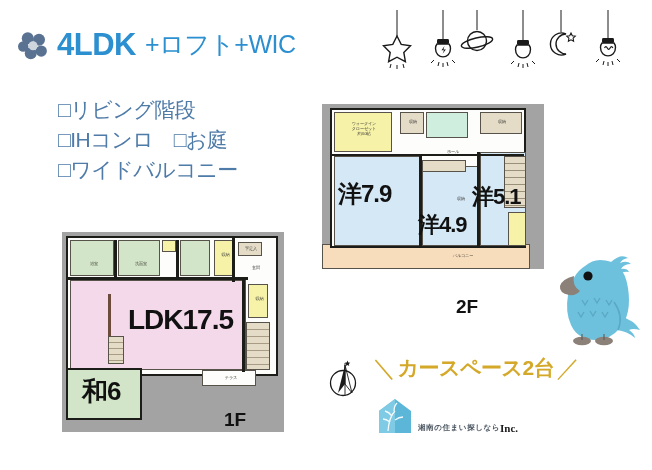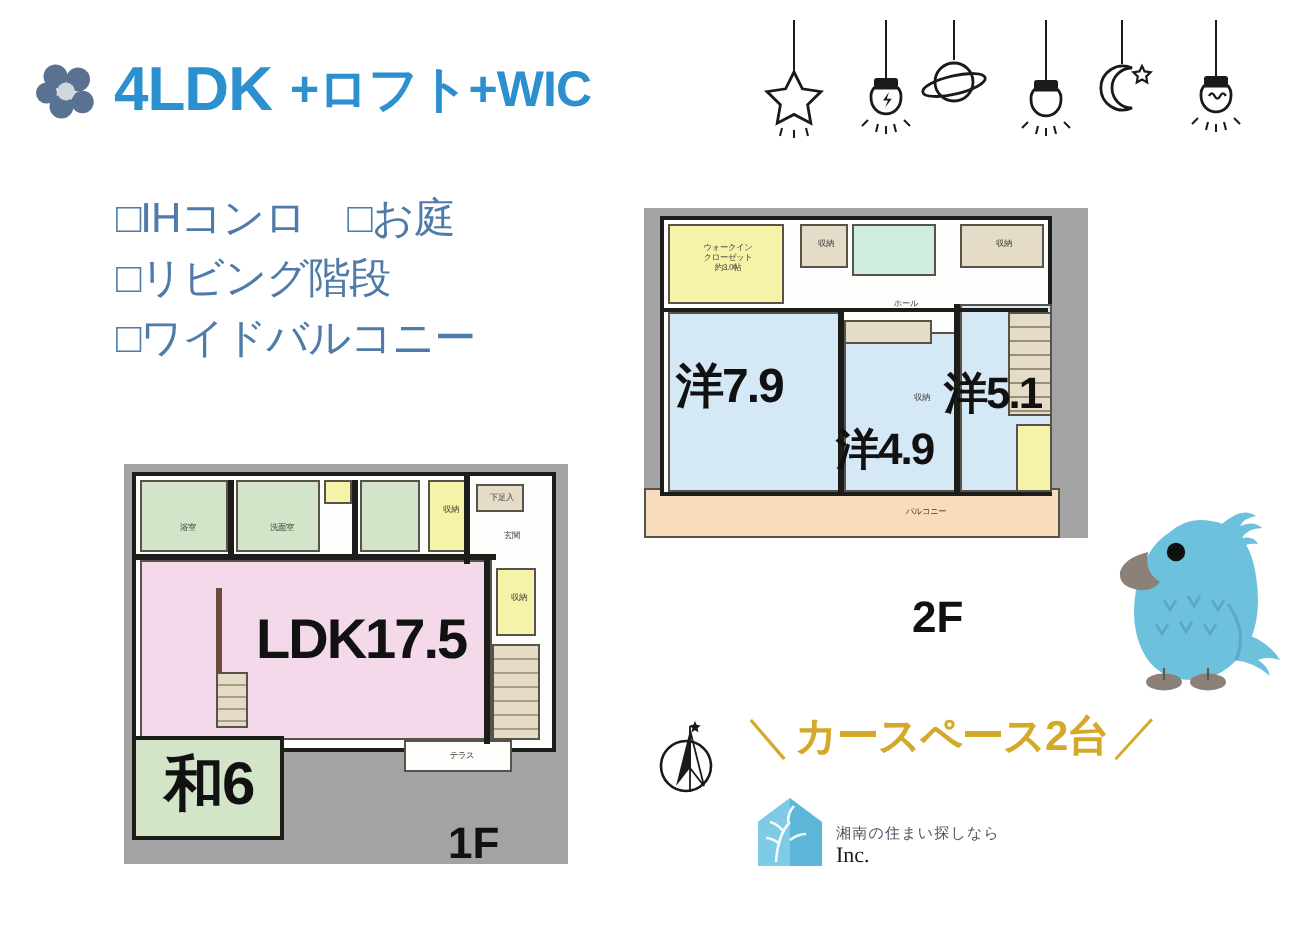--- a/index.html
+++ b/index.html
@@ -37,21 +37,21 @@
     font-size: 31px;
     color: #2b8fd0;
     font-weight: 600;
     letter-spacing: -0.5px;
     line-height: 1;
     white-space: nowrap;
   }
   .title-sub {
     font-size: 25px;
     color: #2b8fd0;
-    font-weight: 700;
+    font-weight: 400;
     letter-spacing: -0.5px;
   }
 
   
   #feature-list {
     left: 58px; top: 95px;
     color: #4f7ba8;
     font-size: 21px;
     line-height: 1.42;
     letter-spacing: -0.5px;
@@ -116,21 +116,21 @@
   .c-green  { background: #d3e5c8; }
   .c-yellow { background: #f6f2a8; }
   .c-beige  { background: #e5dcc8; }
   .c-peach  { background: #f8ddbc; }
   .c-white  { background: #fdfdfb; }
   .c-mint   { background: #cfeede; }
 
   
   .floor-badge {
     position: absolute;
-    font-size: 22px;
+    font-size: 19px;
     font-weight: 700;
     color: #111111;
     letter-spacing: 0;
   }
 
   
   #car-space {
     left: 372px; top: 352px;
     display: flex;
     align-items: center;
@@ -150,21 +150,21 @@
   #parrot-icon { left: 556px; top: 244px; width: 92px; height: 115px; }
 
   
   #company-logo {
     left: 378px; top: 398px;
     display: flex;
     align-items: flex-end;
     gap: 6px;
   }
   #logo-mark { width: 34px; height: 36px; display:block; }
-  .logo-text-wrap { display: flex; flex-direction: column; }
+  .logo-text-wrap { display: flex; flex-direction: row; font-weight: bold; }
   .logo-tagline {
     font-size: 7.5px;
     color: #4a5560;
     letter-spacing: 0.6px;
     margin-bottom: 1px;
     white-space: nowrap;
   }
   .logo-name-row {
     display: flex;
     align-items: baseline;
@@ -200,22 +200,22 @@
         <circle cx="17" cy="31" r="8"></circle>
         <circle cx="7" cy="22" r="7"></circle>
       </g>
       <circle cx="20" cy="21" r="6" fill="#cfd6dd"></circle>
     </svg>
     <span class="title-main">4LDK</span>
     <span class="title-sub">+ロフト+WIC</span>
   </div>
 
   <div id="feature-list" class="abs">
+    <div>□リビング階段</div>
     <div>□IHコンロ　□お庭</div>
-    <div>□リビング階段</div>
     <div>□ワイドバルコニー</div>
   </div>
 
   <svg id="hanging-decor" class="abs" viewBox="0 0 265 72">
     <g stroke="#1a1a1a" stroke-width="1" fill="none">
       <line x1="17" y1="0" x2="17" y2="26"></line>
       <line x1="63" y1="0" x2="63" y2="30"></line>
       <line x1="97" y1="0" x2="97" y2="20"></line>
       <line x1="143" y1="0" x2="143" y2="31"></line>
       <line x1="181" y1="0" x2="181" y2="22"></line>
@@ -387,21 +387,21 @@
       <div class="room-label" style="left:14px; top:5px; width:28px;">テラス</div>
     </div>
 
     <div class="wall" style="left:6px; top:45px; width:180px; height:2.5px;"></div>
     <div class="wall" style="left:52px; top:8px; width:3px; height:38px;"></div>
     <div class="wall" style="left:114px; top:8px; width:3px; height:38px;"></div>
     <div class="wall" style="left:170px; top:6px; width:3px; height:44px;"></div>
     <div class="wall" style="left:180px; top:48px; width:3px; height:92px;"></div>
 
     <div class="big-label" style="left:66px; top:74px; font-size:28px;">LDK17.5</div>
-    <div class="big-label" style="left:20px; top:146px; font-size:30px;">和6</div>
+    <div class="big-label" style="left:20px; top:146px; font-size:26px;">和6</div>
   </div>
 
   <div class="floor-badge" style="left:186px; top:409px;margin-left:38px;">1F</div>
 
   <svg id="compass-icon" class="abs" viewBox="0 0 34 40">
     <circle cx="15" cy="25" r="12.5" fill="none" stroke="#1a1a1a" stroke-width="1.3"></circle>
     <path d="M17 5 l0 33" stroke="#1a1a1a" stroke-width="0.9"></path>
     <path d="M17 7 l-7 28 7 -9 z" fill="#1a1a1a"></path>
     <path d="M17 7 l7 28 -7 -9 z" fill="none" stroke="#1a1a1a" stroke-width="0.9"></path>
     <path d="M19.5 2.5 l0.8 1.9 2 0.3 -1.5 1.4 0.4 2 -1.7 -1 -1.7 1 0.4 -2 -1.5 -1.4 2 -0.3 z" fill="#1a1a1a"></path>

